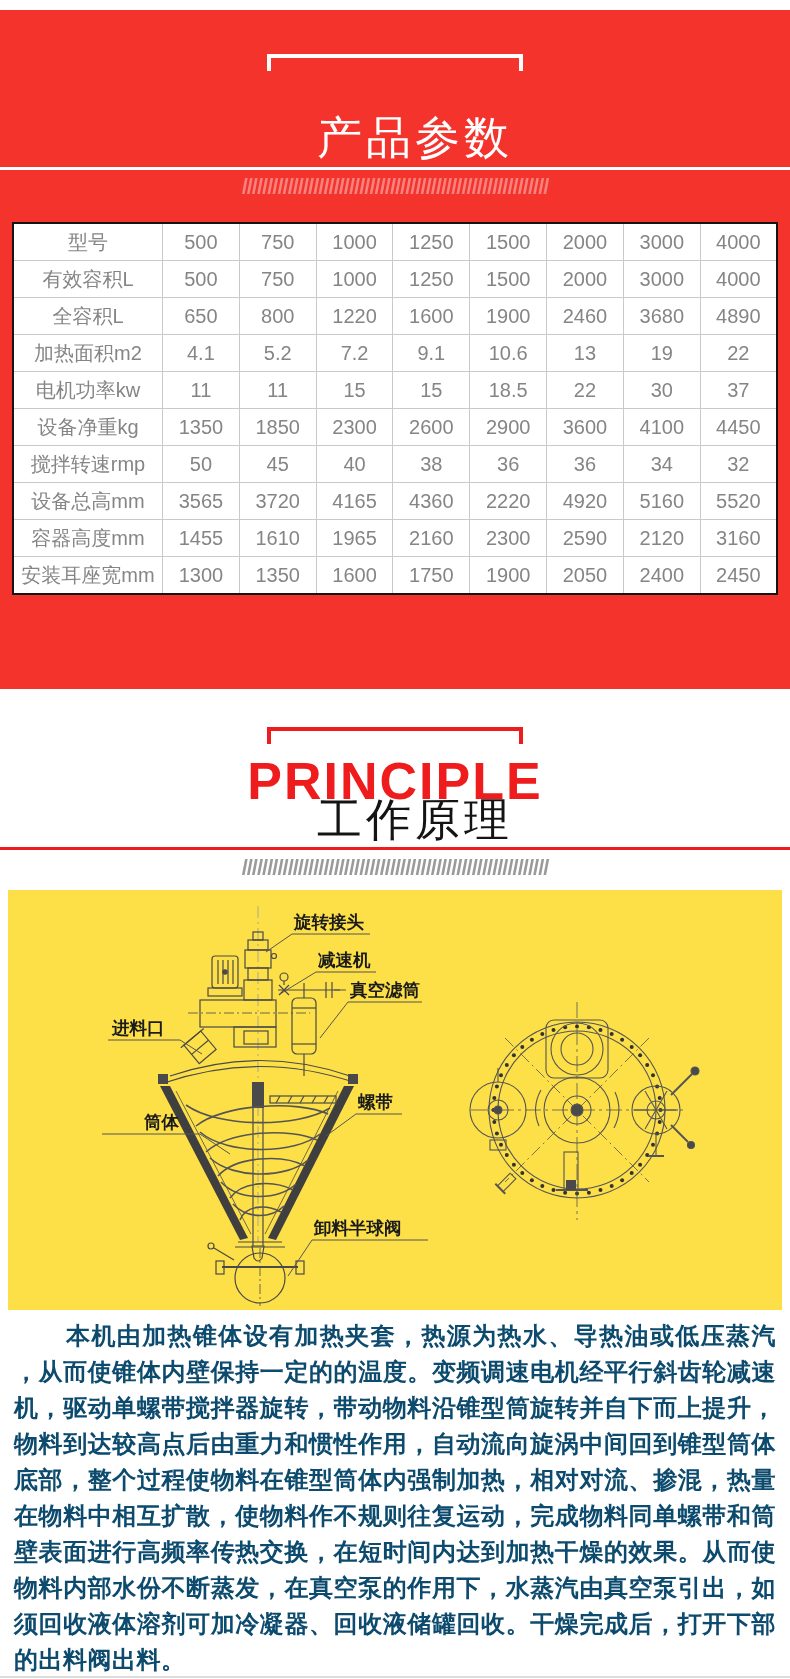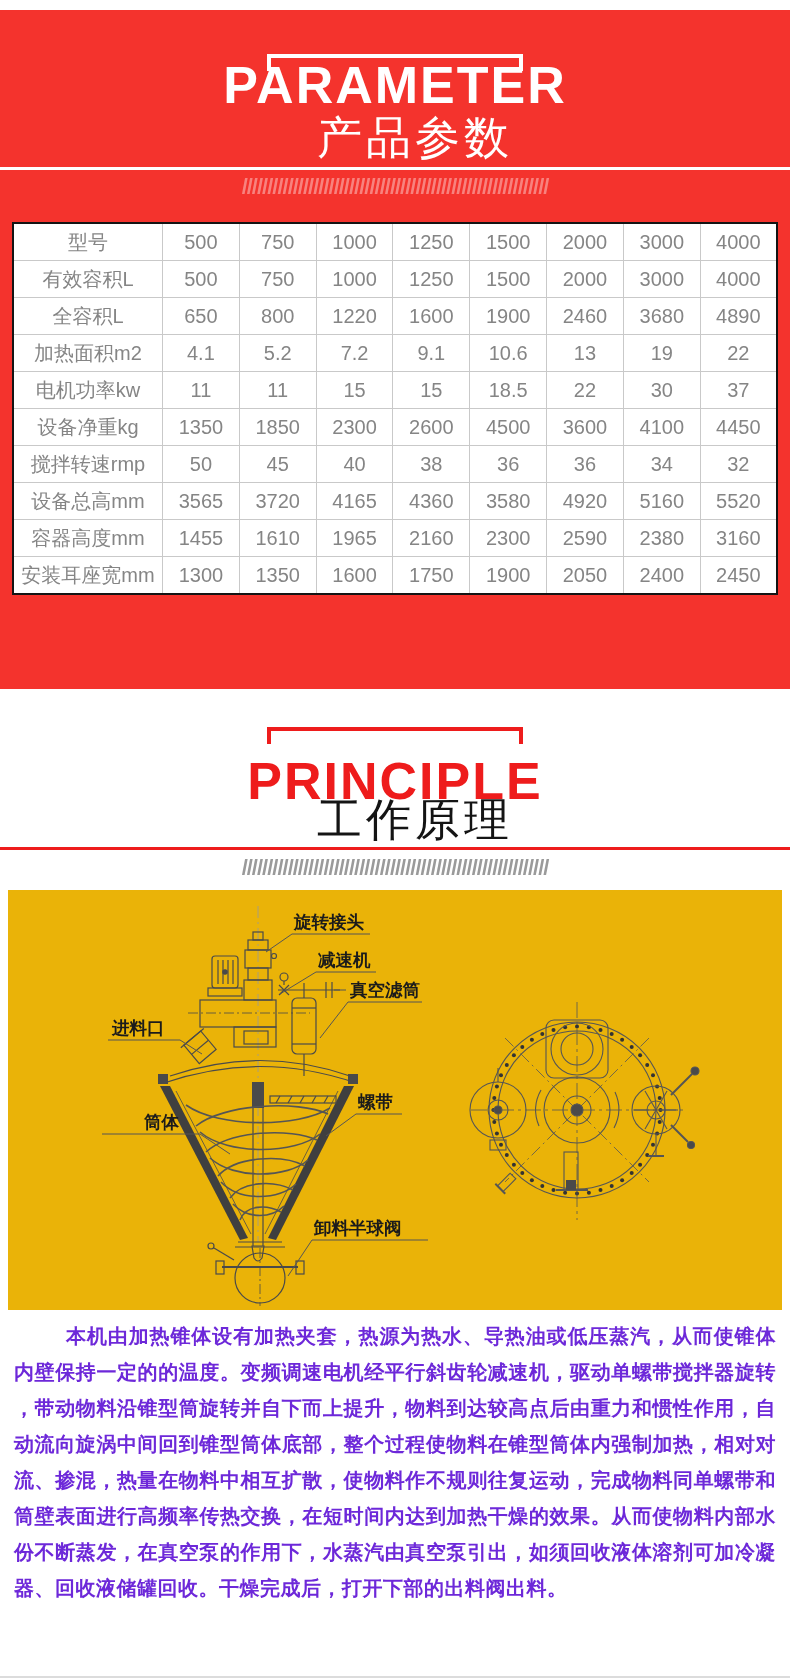--- a/index.html
+++ b/index.html
@@ -24,37 +24,36 @@
   table.param{top:222px;left:12px;width:766px;border-collapse:collapse;background:#fff;
               border:2px solid #141414;table-layout:fixed;position:absolute;padding-left:28px;}
   table.param td{border:1px solid #c9c9c9;height:36px;text-align:center;vertical-align:middle;
                  color:#858585;font-size:20px;padding:0;overflow:hidden;}
   table.param td.lbl{width:148px;}
   
   .pr-en{color:#ee1c1c;}
   .pr-zh{color:#141414;}
   .red-line{top:847px;left:0;width:790px;height:3px;background:#ee1c1c;}
   
-  .diagram-box{top:890px;left:8px;width:774px;height:420px;background:#eab308;}
+  .diagram-box{top:890px;left:8px;width:774px;height:420px;background:#fde047;}
   .diagram-box svg text{font-family:"Liberation Sans","DejaVu Sans",sans-serif;
                         font-size:17.5px;font-weight:600;fill:#1b1b1b;}
   
-  .desc{top:1318px;left:14px;width:762px;color:#6d28d9;font-size:20px;line-height:36px;
+  .desc{top:1318px;left:14px;width:762px;color:#0c4a6e;font-size:24px;line-height:36px;
         font-weight:600;letter-spacing:0.5px;text-indent:52px;text-align:justify;
         word-break:break-all;line-break:anywhere;}
   .bottom-line{top:1676px;left:0;width:790px;height:2px;background:#dcdcdc;}
 </style>
 </head>
 <body>
 
 <div id="page">
 
   <div class="abs red-banner"></div>
   <div class="abs bracket" style="top:54px;"></div>
-  <div class="abs big-en" style="top:59px;">PARAMETER</div>
   <div class="abs big-zh" style="top:113px;">产品参数</div>
   <div class="abs white-line"></div>
   <div class="abs slashes light-red" style="top:176px;">////////////////////////////////////////////////////////////</div>
 
   <table class="param">
     <tbody>
         <tr>
       <td class="lbl">型号</td>
       <td>500</td>
           <td>750</td>
@@ -108,21 +107,21 @@
           <td>22</td>
           <td>30</td>
           <td>37</td>
     </tr>
     <tr>
       <td class="lbl">设备净重kg</td>
       <td>1350</td>
           <td>1850</td>
           <td>2300</td>
           <td>2600</td>
-          <td>4500</td>
+          <td>2900</td>
           <td>3600</td>
           <td>4100</td>
           <td>4450</td>
     </tr>
     <tr>
       <td class="lbl">搅拌转速rmp</td>
       <td>50</td>
           <td>45</td>
           <td>40</td>
           <td>38</td>
@@ -130,34 +129,34 @@
           <td>36</td>
           <td>34</td>
           <td>32</td>
     </tr>
     <tr>
       <td class="lbl">设备总高mm</td>
       <td>3565</td>
           <td>3720</td>
           <td>4165</td>
           <td>4360</td>
-          <td>3580</td>
+          <td>2220</td>
           <td>4920</td>
           <td>5160</td>
           <td>5520</td>
     </tr>
     <tr>
       <td class="lbl">容器高度mm</td>
       <td>1455</td>
           <td>1610</td>
           <td>1965</td>
           <td>2160</td>
           <td>2300</td>
           <td>2590</td>
-          <td>2380</td>
+          <td>2120</td>
           <td>3160</td>
     </tr>
     <tr>
       <td class="lbl">安装耳座宽mm</td>
       <td>1300</td>
           <td>1350</td>
           <td>1600</td>
           <td>1750</td>
           <td>1900</td>
           <td>2050</td>

